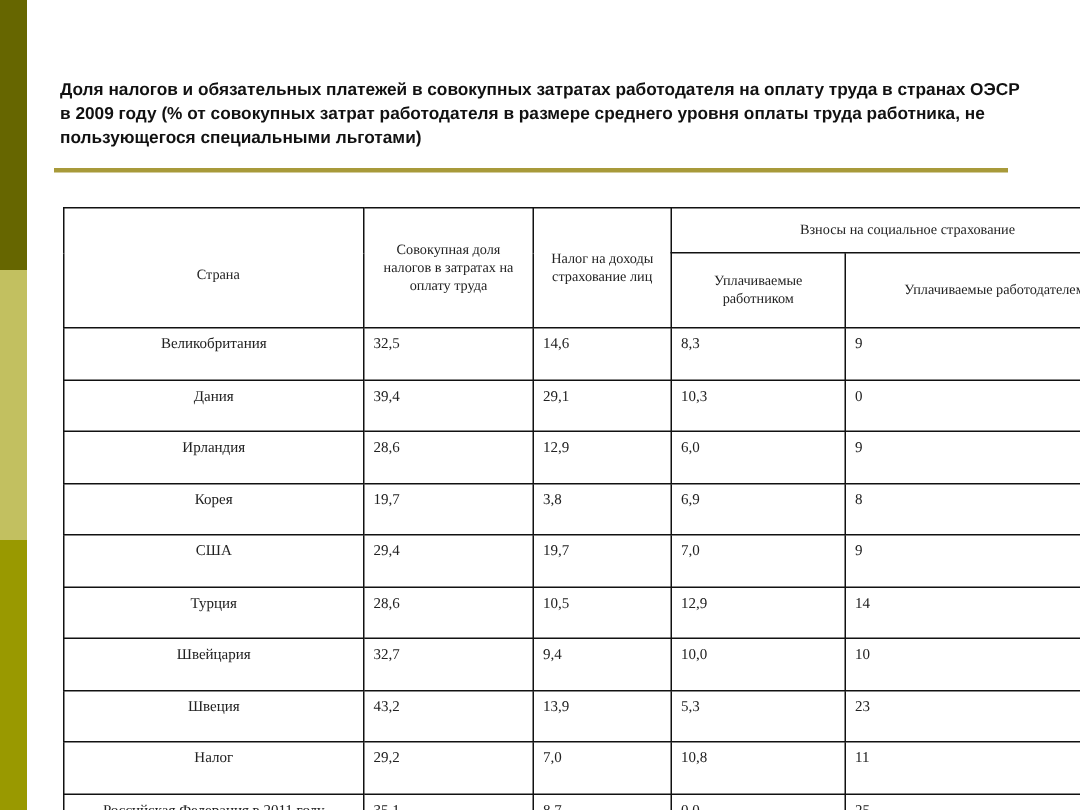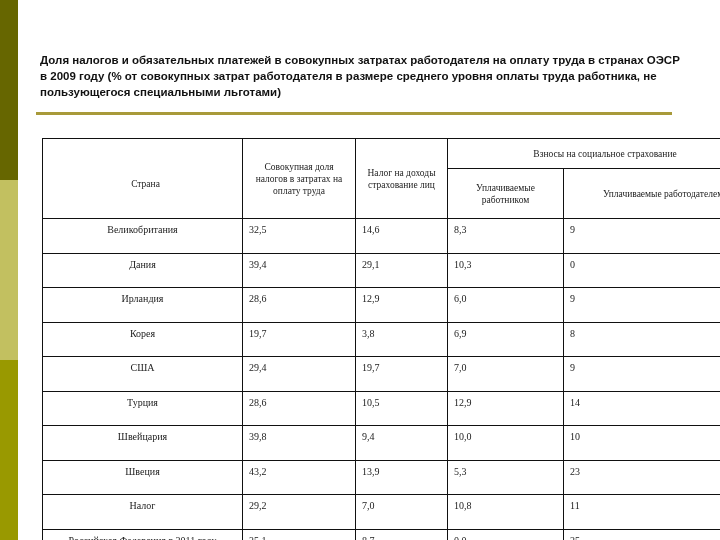--- a/index.html
+++ b/index.html
@@ -114,21 +114,21 @@
     </tr>
     <tr class="row">
       <td class="name">Турция</td>
       <td class="num">28,6</td>
       <td class="num">10,5</td>
       <td class="num">12,9</td>
       <td class="num">14</td>
     </tr>
     <tr class="row">
       <td class="name">Швейцария</td>
-      <td class="num">39,8</td>
+      <td class="num">32,7</td>
       <td class="num">9,4</td>
       <td class="num">10,0</td>
       <td class="num">10</td>
     </tr>
     <tr class="row">
       <td class="name">Швеция</td>
       <td class="num">43,2</td>
       <td class="num">13,9</td>
       <td class="num">5,3</td>
       <td class="num">23</td>

